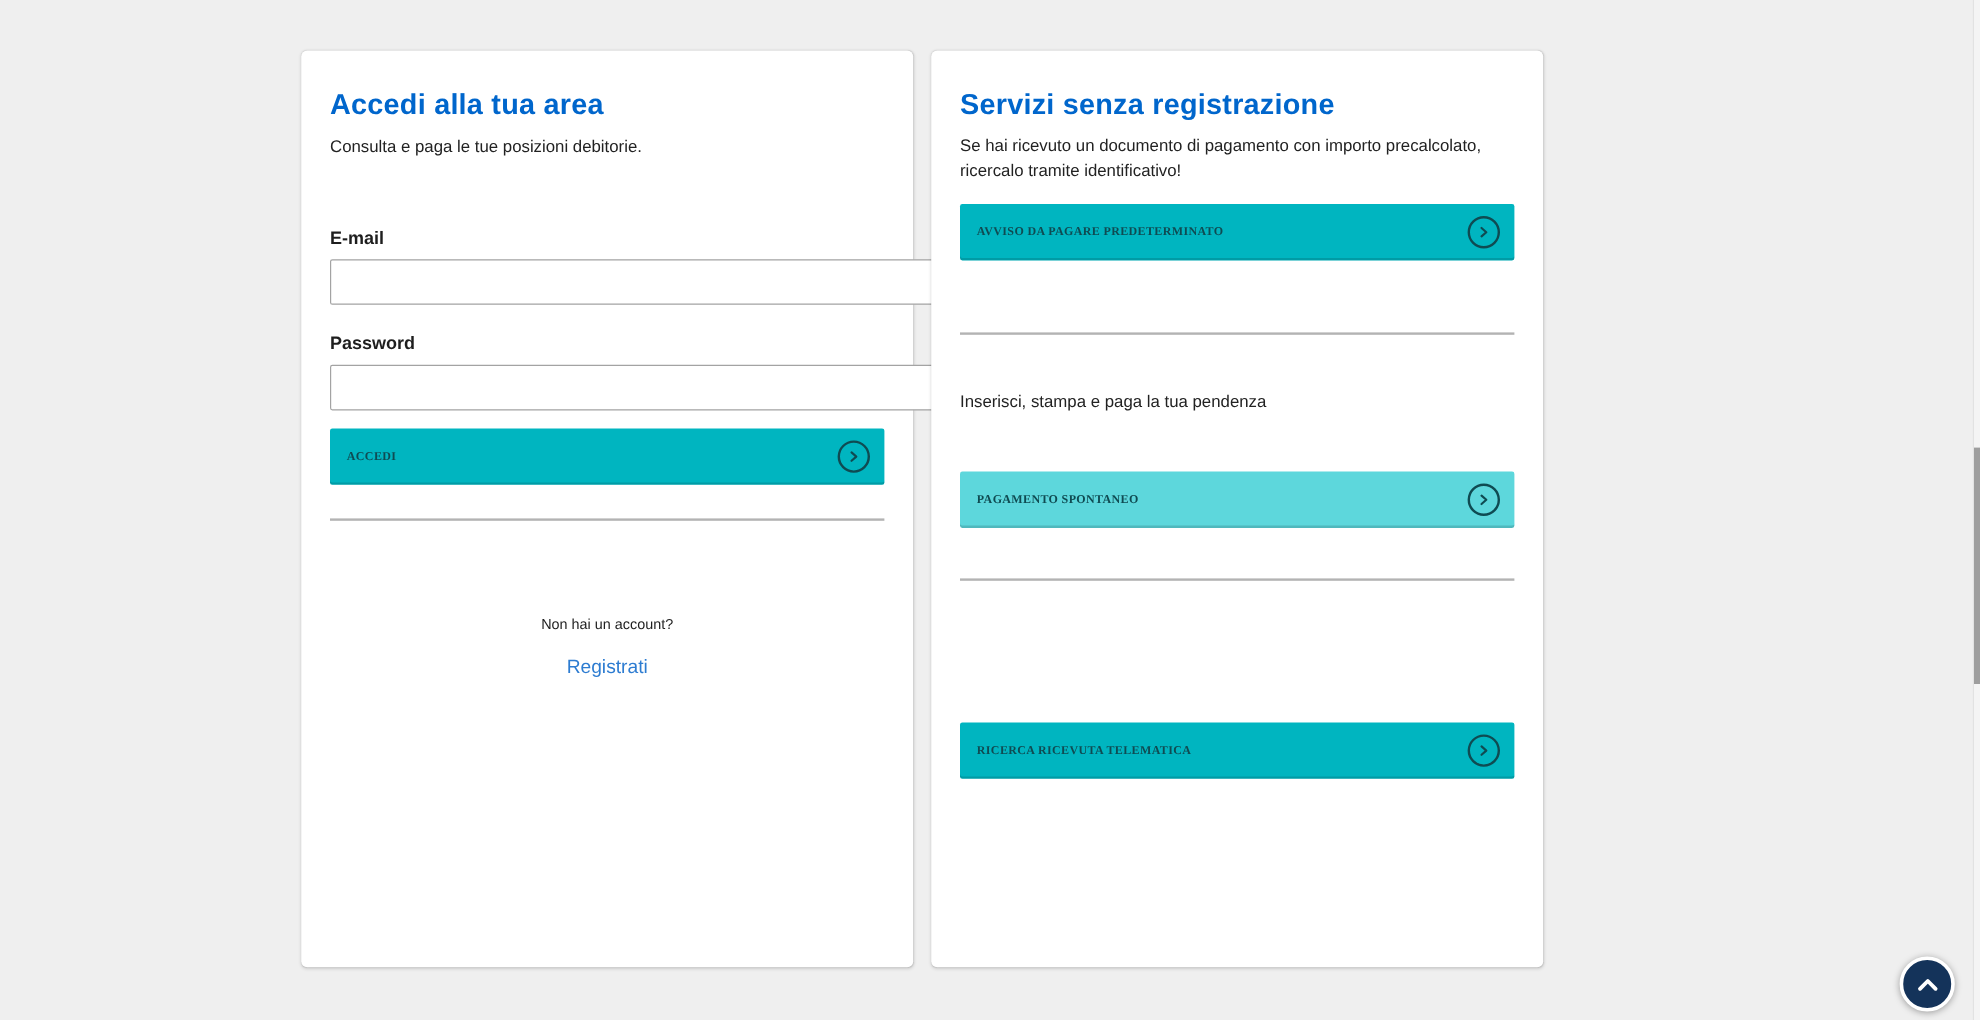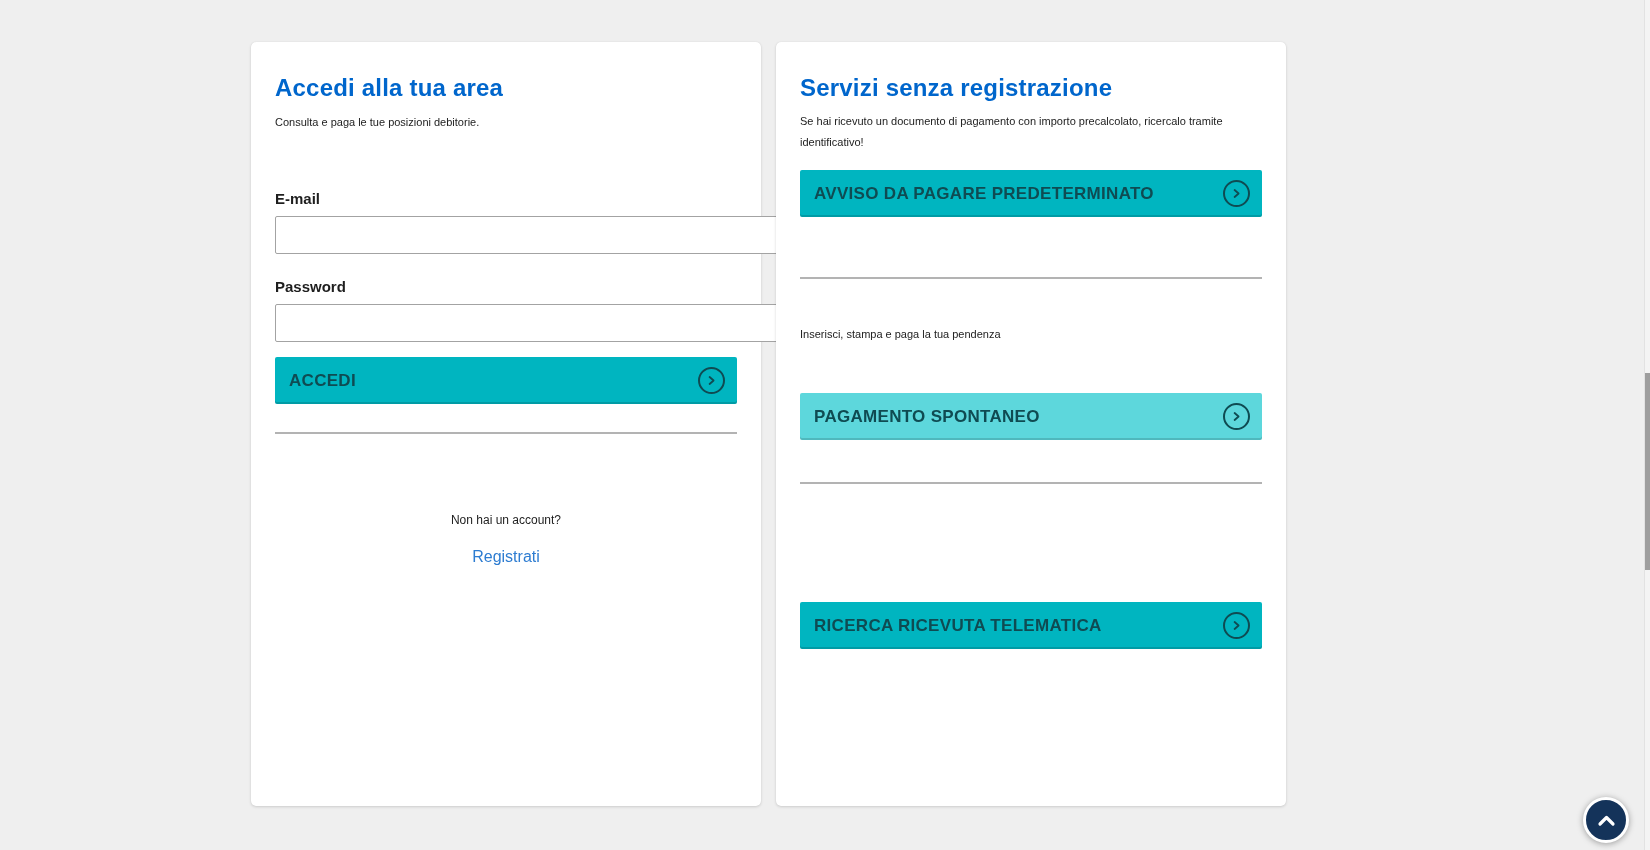--- a/index.html
+++ b/index.html
@@ -18,42 +18,42 @@
   }
   .login-card { left: 251px; }
   .services-card { left: 776px; }
   .card > * { position: absolute; left: 24px; right: 24px; margin: 0; }
 
   .card-title {
     top: 33px; font-size: 24px; font-weight: bold; line-height: 26px;
     color: var(--heading-blue, #0066cc); letter-spacing: 0.2px;
   }
   .card-subtitle, .svc-desc {
-    font-size: 11px; line-height: 21px; color: #222222;
+    font-size: 14px; line-height: 21px; color: #222222;
   }
   .card-subtitle { top: 70px; }
 
   .field-label { font-size: 15px; line-height: 17px; color: #1e1e1e; font-weight: bold; }
   .email-label { top: 148px; }
   .password-label { top: 236px; }
   .text-input {
     height: 38px; width: 100%; border: 1px solid #a3a3a3; border-radius: 2px;
     background: #ffffff; font-size: 15px; padding: 0 9px;
     font-family: "Liberation Sans", sans-serif;
   }
   .email-input { top: 174px; }
   .password-input { top: 262px; }
 
   .teal-btn {
     height: 47px; display: flex; align-items: center; justify-content: space-between;
     background: var(--teal-primary, #00b5c0);
     border: none; border-radius: 2px; padding: 0 12px 0 14px;
     box-shadow: inset 0 -2px 0 rgba(0,0,0,0.14);
-    font-family: Liberation Sans, sans-serif;
-    font-size: 17px; font-weight: bold; letter-spacing: 0.3px;
+    font-family: Liberation Serif, serif;
+    font-size: 10px; font-weight: bold; letter-spacing: 0.3px;
     color: var(--button-text, #0f4b52); text-align: left; cursor: pointer;
   }
   .teal-btn.light { background: var(--teal-light, #5dd7dc); margin-top: 20px; }
   .btn-circle {
     flex: none; width: 27px; height: 27px; border-radius: 50%;
     border: 2.5px solid var(--button-text, #0f4b52);
     display: flex; align-items: center; justify-content: center;
   }
   .btn-circle svg { display: block; }
   .accedi-btn { top: 315px; }

